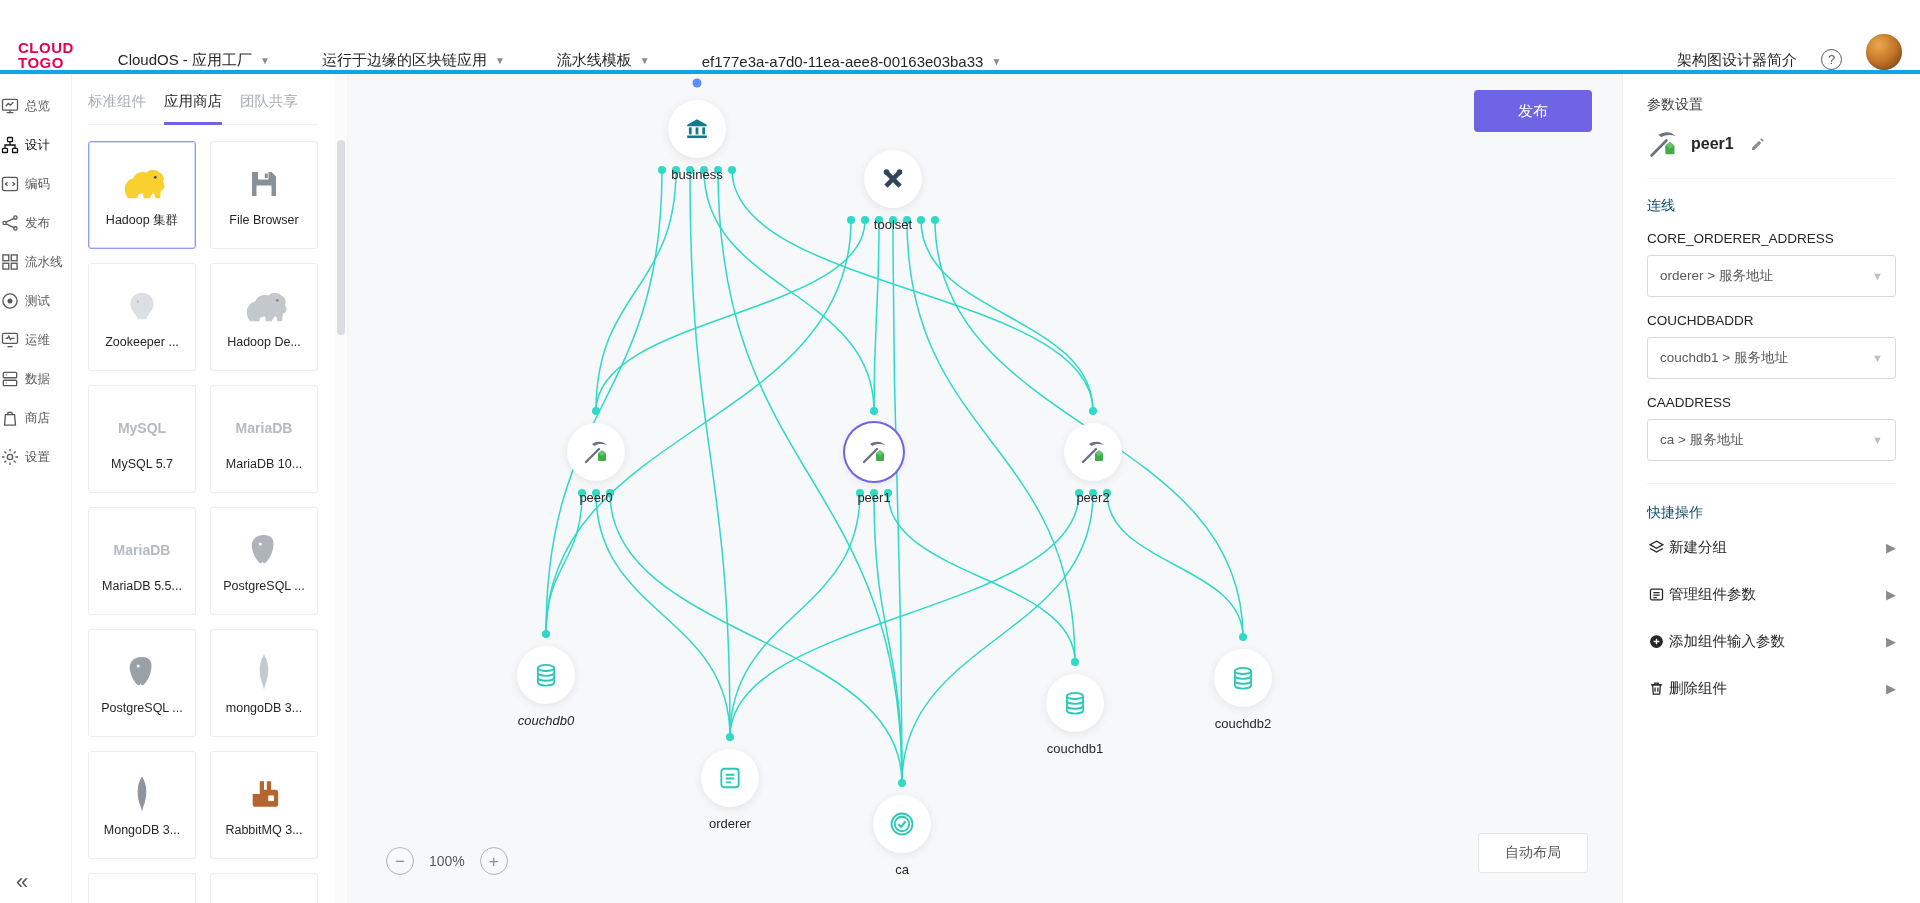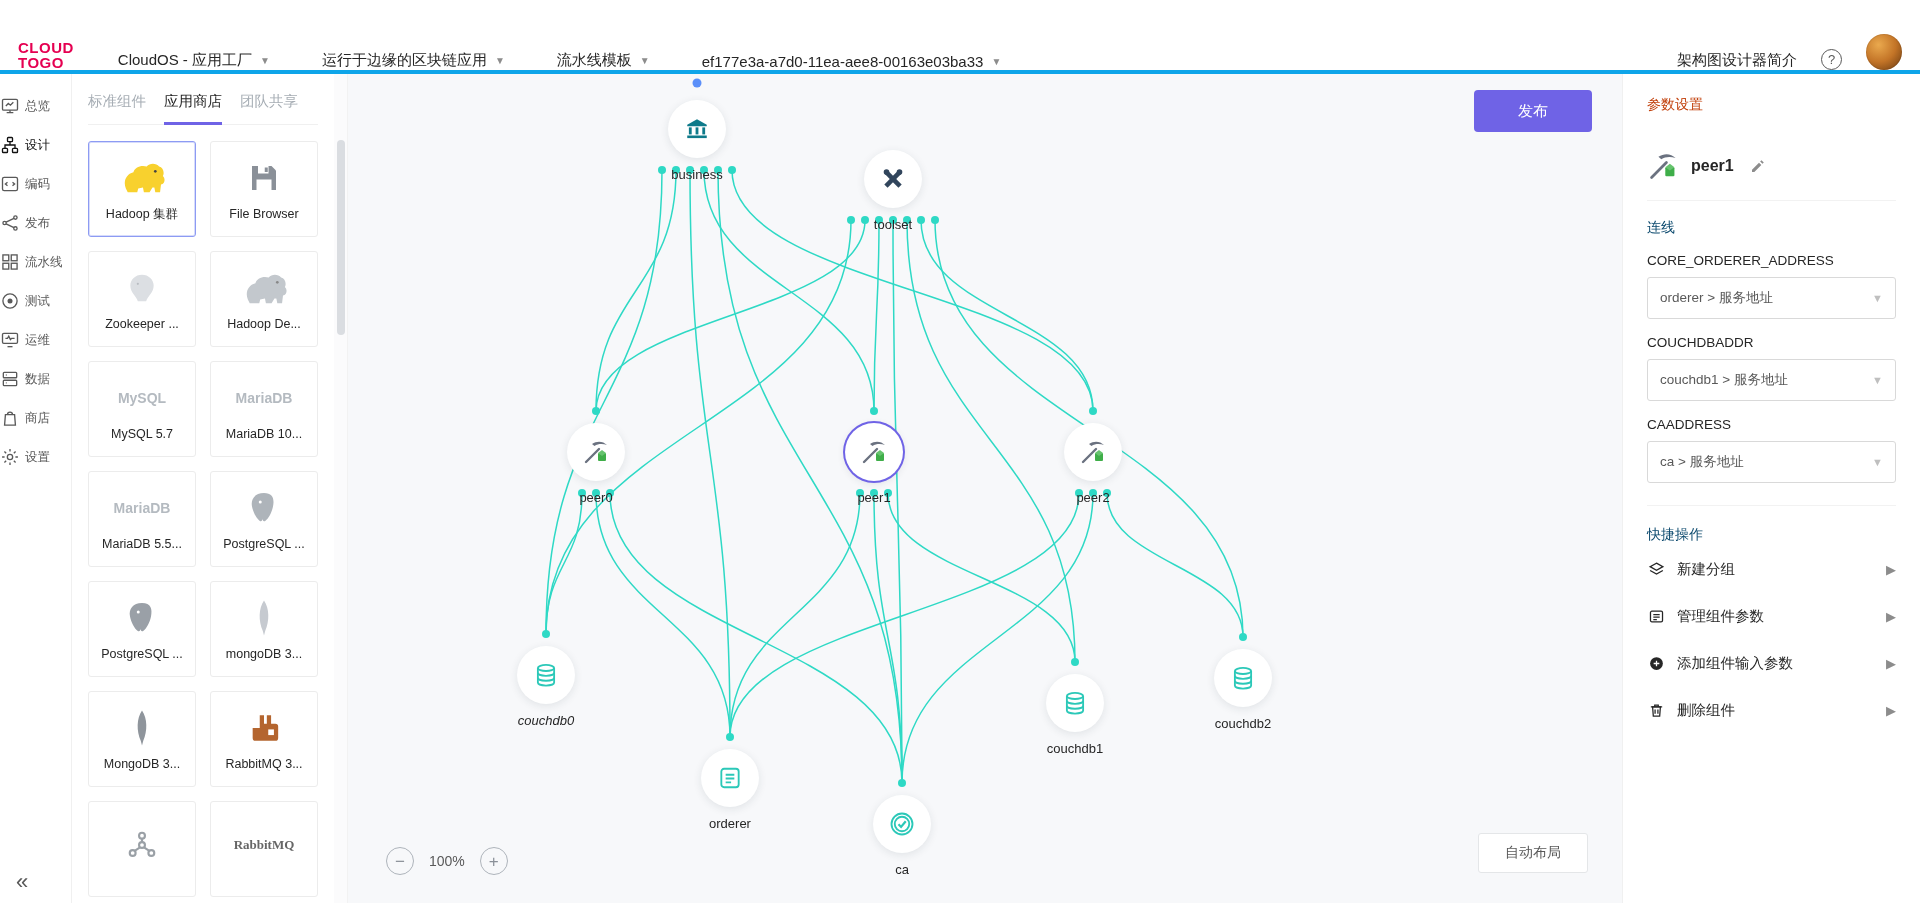--- a/index.html
+++ b/index.html
@@ -22,21 +22,21 @@
 .rail-item.active{color:#111;font-weight:normal;}
 .rlabel{font-size:12.5px;white-space:nowrap;}
 .collapse{position:absolute;bottom:8px;left:16px;font-size:22px;color:#595959;cursor:pointer;}
 
 .palette{width:262px;background:#fff;padding:18px 16px 0;overflow:hidden;flex:none;}
 .ptabs{display:flex;gap:18px;font-size:14.5px;color:#a6adb4;border-bottom:1px solid #f0f0f0;margin-bottom:16px;}
 .ptab{position:relative;padding-bottom:13px;cursor:pointer;white-space:nowrap;}
 .ptab.active{color:#262626;}
 .ptab.active::after{content:"";position:absolute;left:0;right:0;bottom:-1px;height:3px;background:#6f63e6;}
 .pgrid{display:grid;grid-template-columns:1fr 1fr;gap:14px;}
-.card{height:96px;border:1px solid #ececec;border-radius:3px;display:flex;flex-direction:column;align-items:center;justify-content:center;gap:8px;background:#fff;cursor:pointer;}
+.card{height:108px;border:1px solid #ececec;border-radius:3px;display:flex;flex-direction:column;align-items:center;justify-content:center;gap:8px;background:#fff;cursor:pointer;}
 .card.selected{border-color:#8d9bf3;box-shadow:inset 0 0 0 1px #d6dbfb;}
 .clabel{font-size:12.5px;color:#262626;white-space:nowrap;max-width:100px;overflow:hidden;}
 .cicon{height:42px;display:flex;align-items:center;justify-content:center;}
 .wordmark{font-size:14px;font-weight:bold;color:#b4bac0;}
 .wordmark.jenkins{font-family:"Liberation Serif",serif;font-style:normal;color:#666;font-size:13px;}
 
 .pscroll{width:14px;background:#fbfbfc;border-right:1px solid #f2f2f2;position:relative;flex:none;cursor:pointer;}
 .pthumb{position:absolute;left:3px;top:66px;width:8px;height:195px;border-radius:4px;background:#dadde1;}
 
 .canvas{flex:1;position:relative;background:#f7f8fa;overflow:hidden;}
@@ -45,30 +45,30 @@
 .node{position:absolute;width:58px;cursor:pointer;}
 .ncircle{width:58px;height:58px;border-radius:50%;background:#fff;box-shadow:0 2px 8px rgba(31,45,61,.10);display:flex;align-items:center;justify-content:center;}
 .node.selected .ncircle{box-shadow:0 0 0 2px #6f63e6,0 2px 8px rgba(31,45,61,.12);}
 .nlabel{position:absolute;top:67px;left:50%;transform:translateX(-50%);font-size:13px;color:#262626;white-space:nowrap;}
 .publish{position:absolute;top:16px;right:30px;width:118px;height:42px;background:#6f63e6;color:#fff;font-size:15px;border:none;border-radius:4px;cursor:pointer;}
 .zoombar{position:absolute;left:38px;bottom:28px;display:flex;align-items:center;gap:15px;font-size:14px;color:#595959;}
 .zbtn{width:28px;height:28px;border:1.5px solid #aeb4bb;border-radius:50%;color:#8a9098;font-size:17px;line-height:1;display:flex;align-items:center;justify-content:center;background:transparent;cursor:pointer;}
 .autolayout{position:absolute;right:34px;bottom:30px;height:40px;padding:0 26px;background:#fff;border:1px solid #e4e6e8;border-radius:3px;font-size:14px;color:#595959;cursor:pointer;}
 
 .inspector{width:298px;background:#fff;border-left:1px solid #f0f0f0;padding:22px 24px;overflow:hidden;flex:none;}
-.ititle{font-size:14px;color:#c2410c;margin-bottom:36px;}
+.ititle{font-size:14px;color:#404040;margin-bottom:14px;}
 .noderow{display:flex;align-items:center;gap:12px;padding-bottom:18px;border-bottom:1px solid #f2f2f2;}
 .nodename{font-size:16px;color:#262626;font-weight:bold;}
 .editicon{margin-left:4px;cursor:pointer;display:flex;}
 .sect{font-size:14px;color:#0c4a6e;margin:18px 0 2px;}
 .flabel{font-size:13.5px;color:#262626;margin:16px 0 9px;}
 .select{height:42px;border:1px solid #d9d9d9;border-radius:3px;display:flex;align-items:center;justify-content:space-between;padding:0 12px;font-size:13.5px;color:#595959;background:#fff;cursor:pointer;}
 .scaret{color:#bfbfbf;font-size:11px;}
 .qa{border-top:1px solid #f2f2f2;margin-top:22px;padding-top:2px;}
-.action{display:flex;align-items:center;gap:12px;height:47px;font-size:14.5px;color:#262626;cursor:pointer;}
+.action{display:flex;align-items:center;gap:4px;height:47px;font-size:14.5px;color:#262626;cursor:pointer;}
 .action .chev{margin-left:auto;color:#8c8c8c;font-size:13px;}
 .aicon{display:flex;width:18px;justify-content:center;}
 </style>
 </head>
 <body>
 
 <header class="header">
   <div class="logo">
     <div>CLOUD</div>
     <div>TOGO</div>

